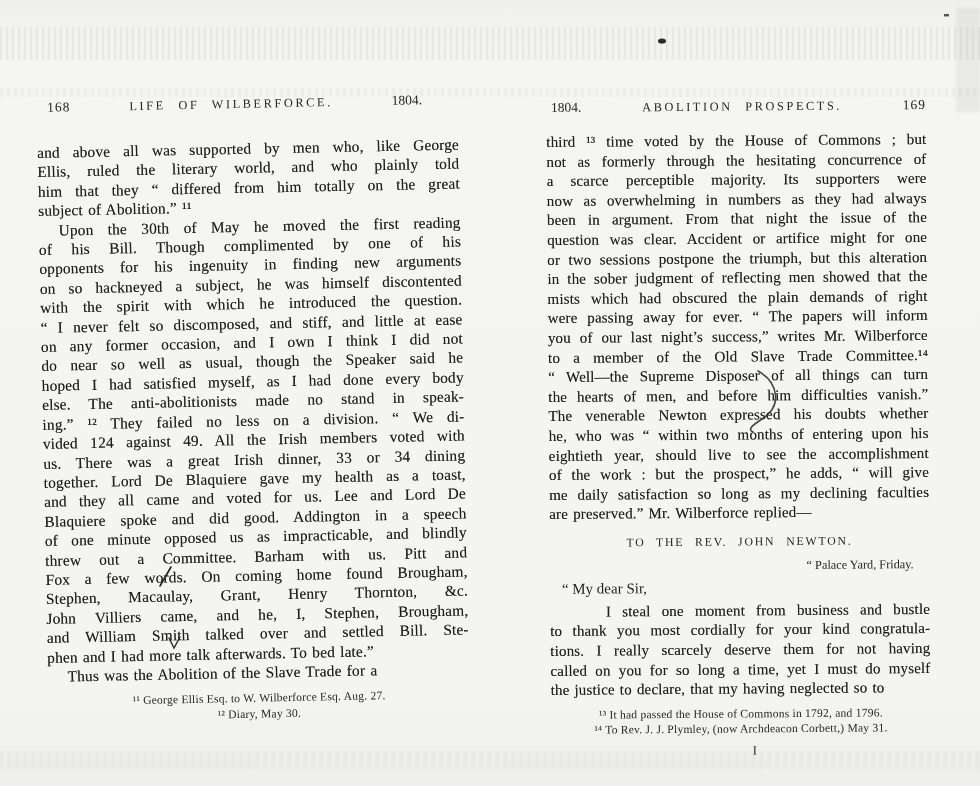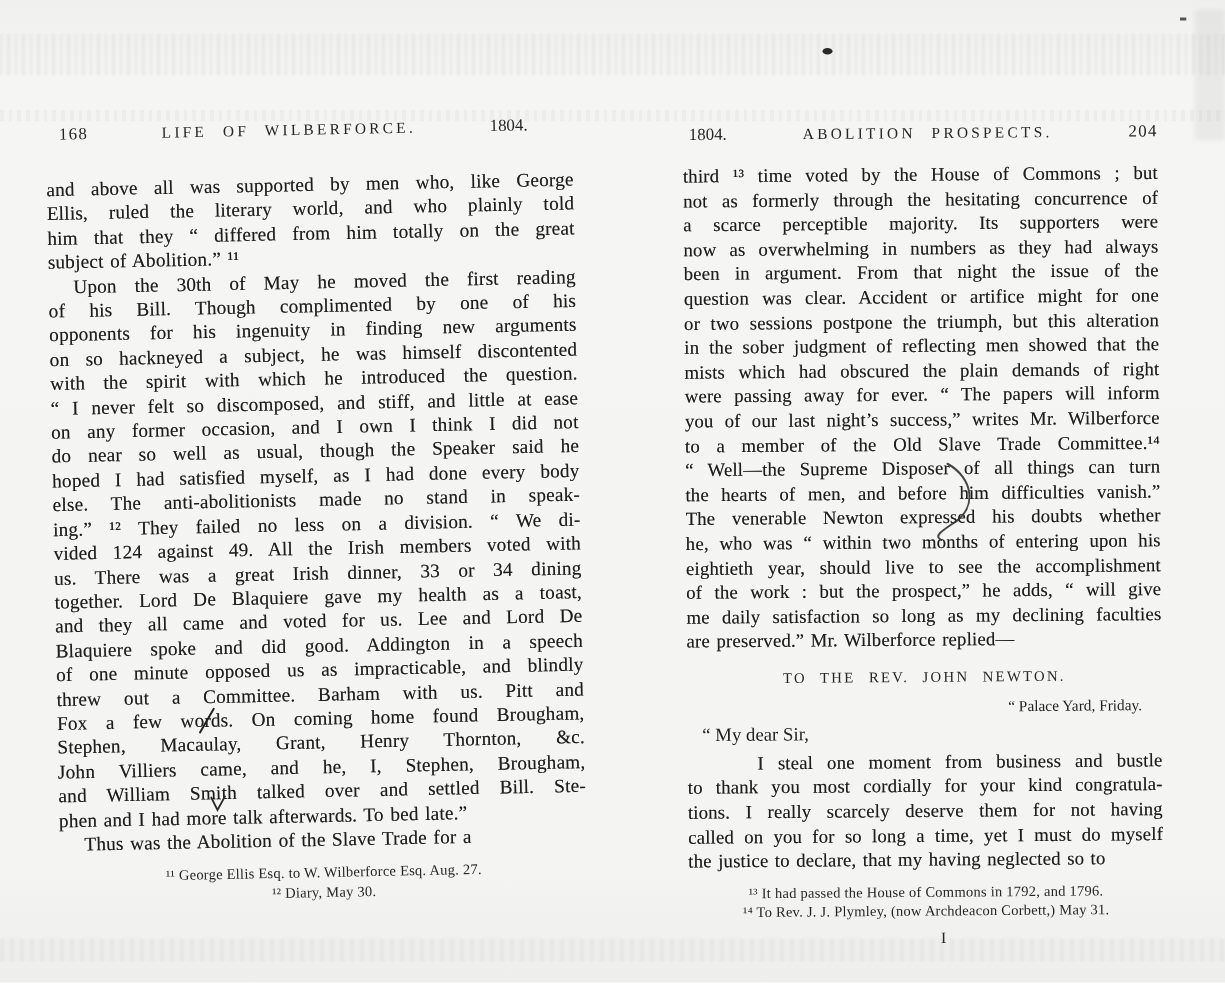--- a/index.html
+++ b/index.html
@@ -111,21 +111,21 @@
     <div class="footnotes">
         <div class="footnote-line">¹¹ George Ellis Esq. to W. Wilberforce Esq. Aug. 27.</div>
         <div class="footnote-line">¹² Diary, May 30.</div>
       </div>
   </div>
 
   <div class="page" id="right-page">
     <div class="running-head">
       <span class="year-label">1804.</span>
       <span class="running-title">ABOLITION PROSPECTS.</span>
-      <span class="page-number">204</span>
+      <span class="page-number">169</span>
     </div>
     <div class="body-text">
         <div class="para">
           <div class="line">third ¹³ time voted by the House of Commons ; but</div>
           <div class="line">not as formerly through the hesitating concurrence of</div>
           <div class="line">a scarce perceptible majority.  Its supporters were</div>
           <div class="line">now as overwhelming in numbers as they had always</div>
           <div class="line">been in argument.  From that night the issue of the</div>
           <div class="line">question was clear.  Accident or artifice might for one</div>
           <div class="line">or two sessions postpone the triumph, but this alteration</div>

